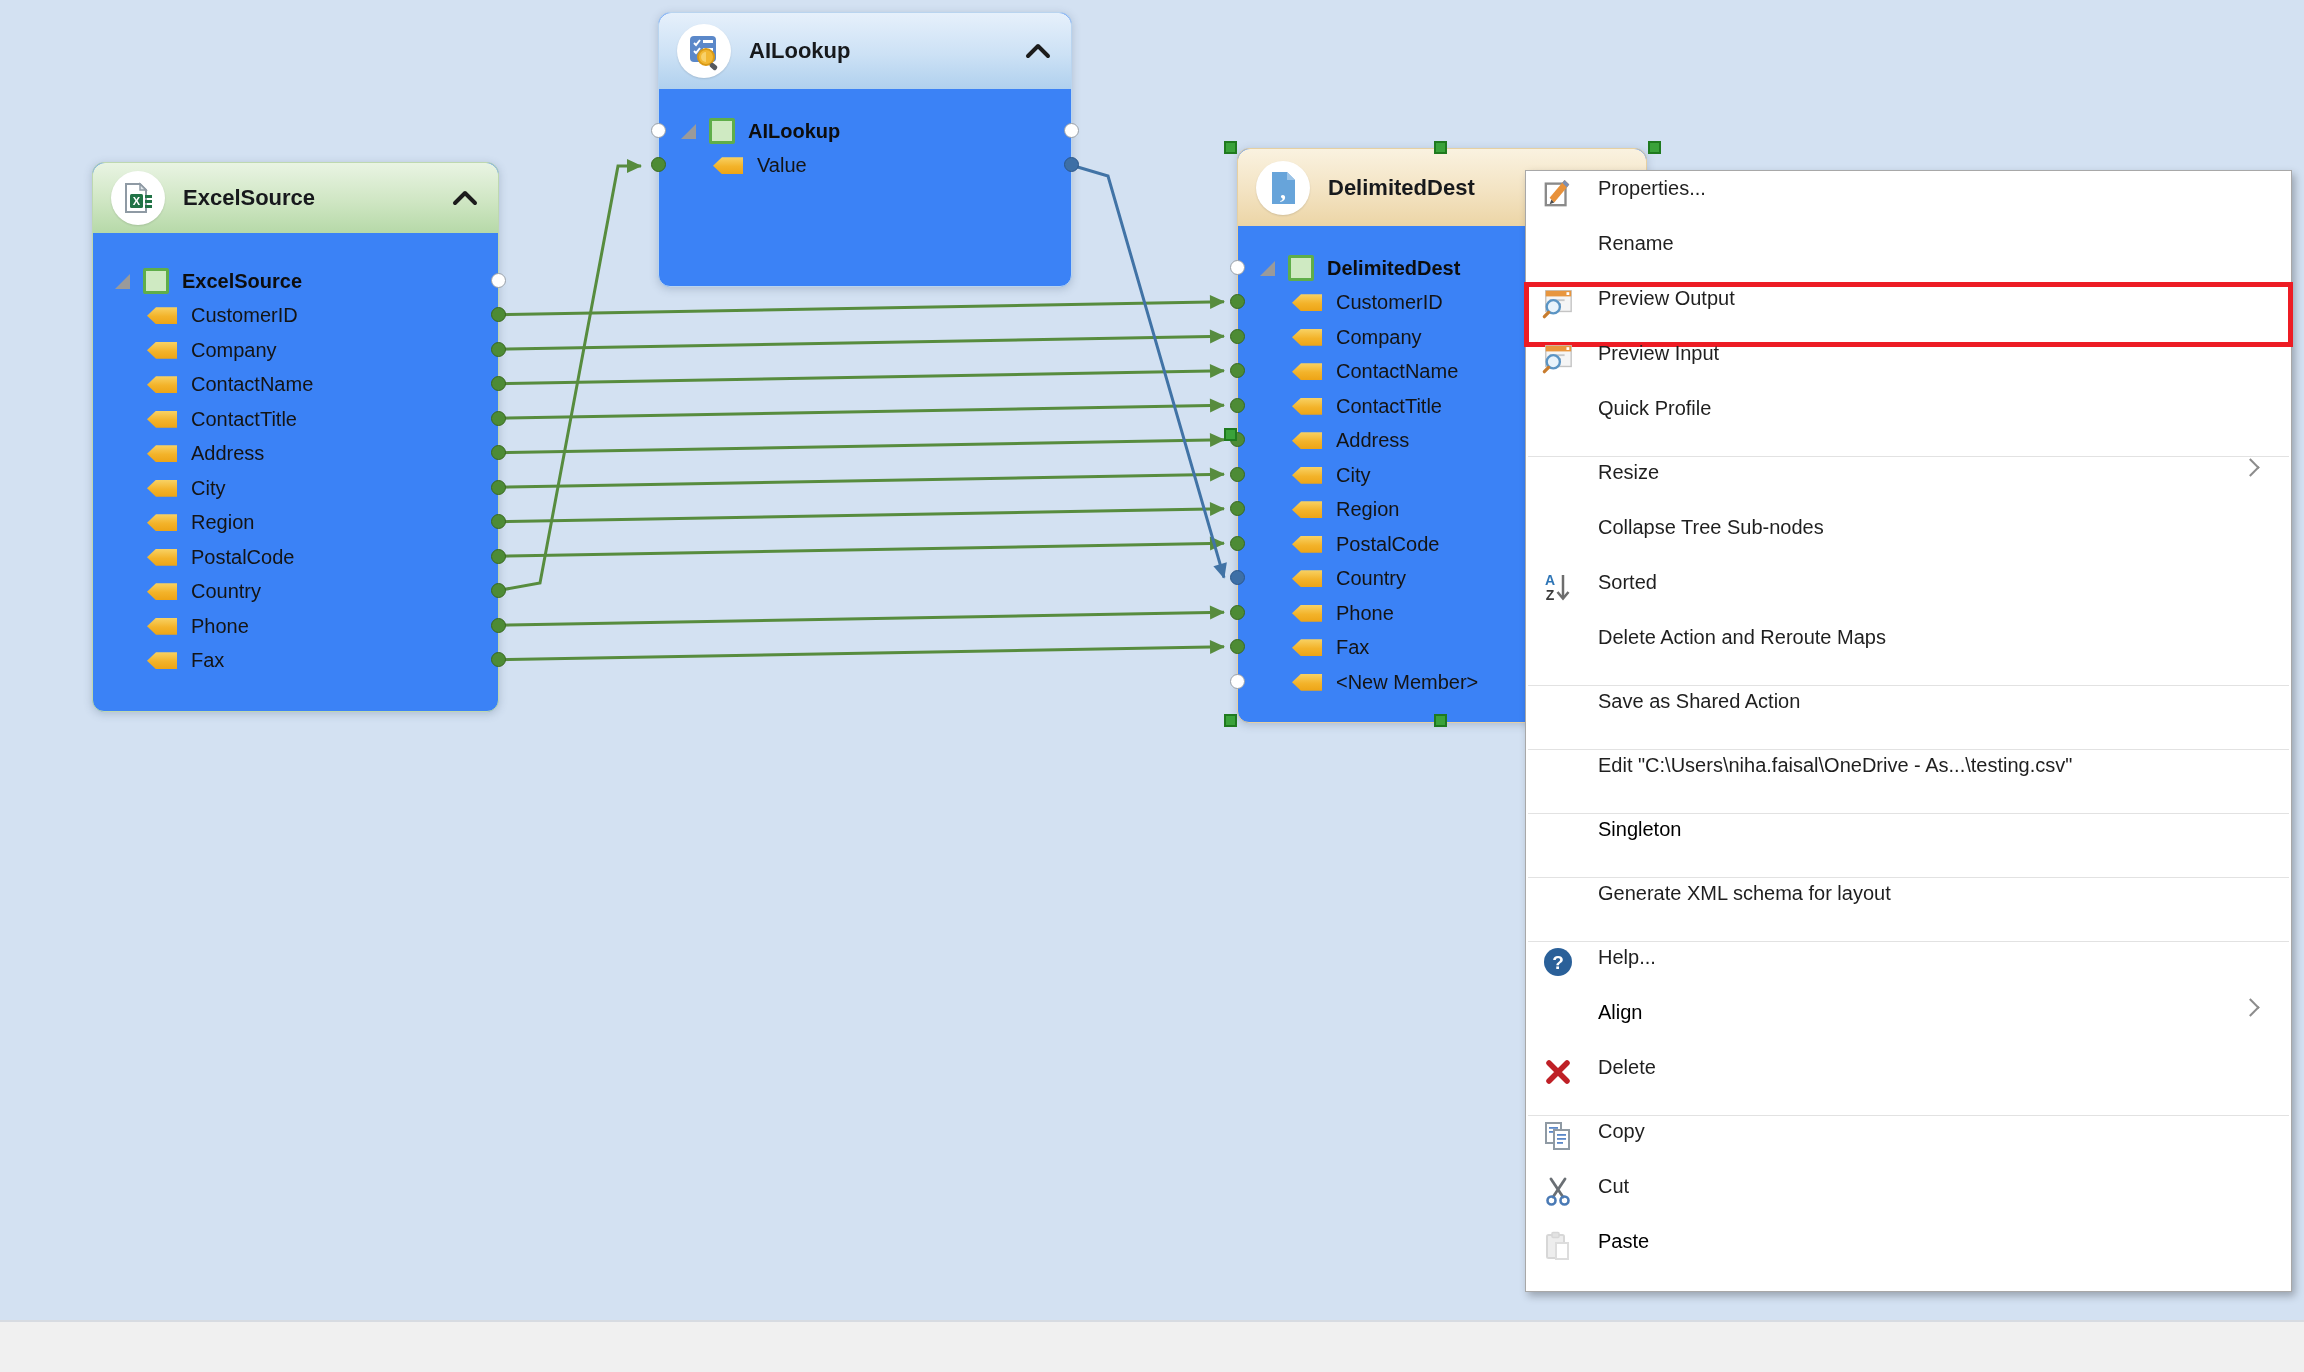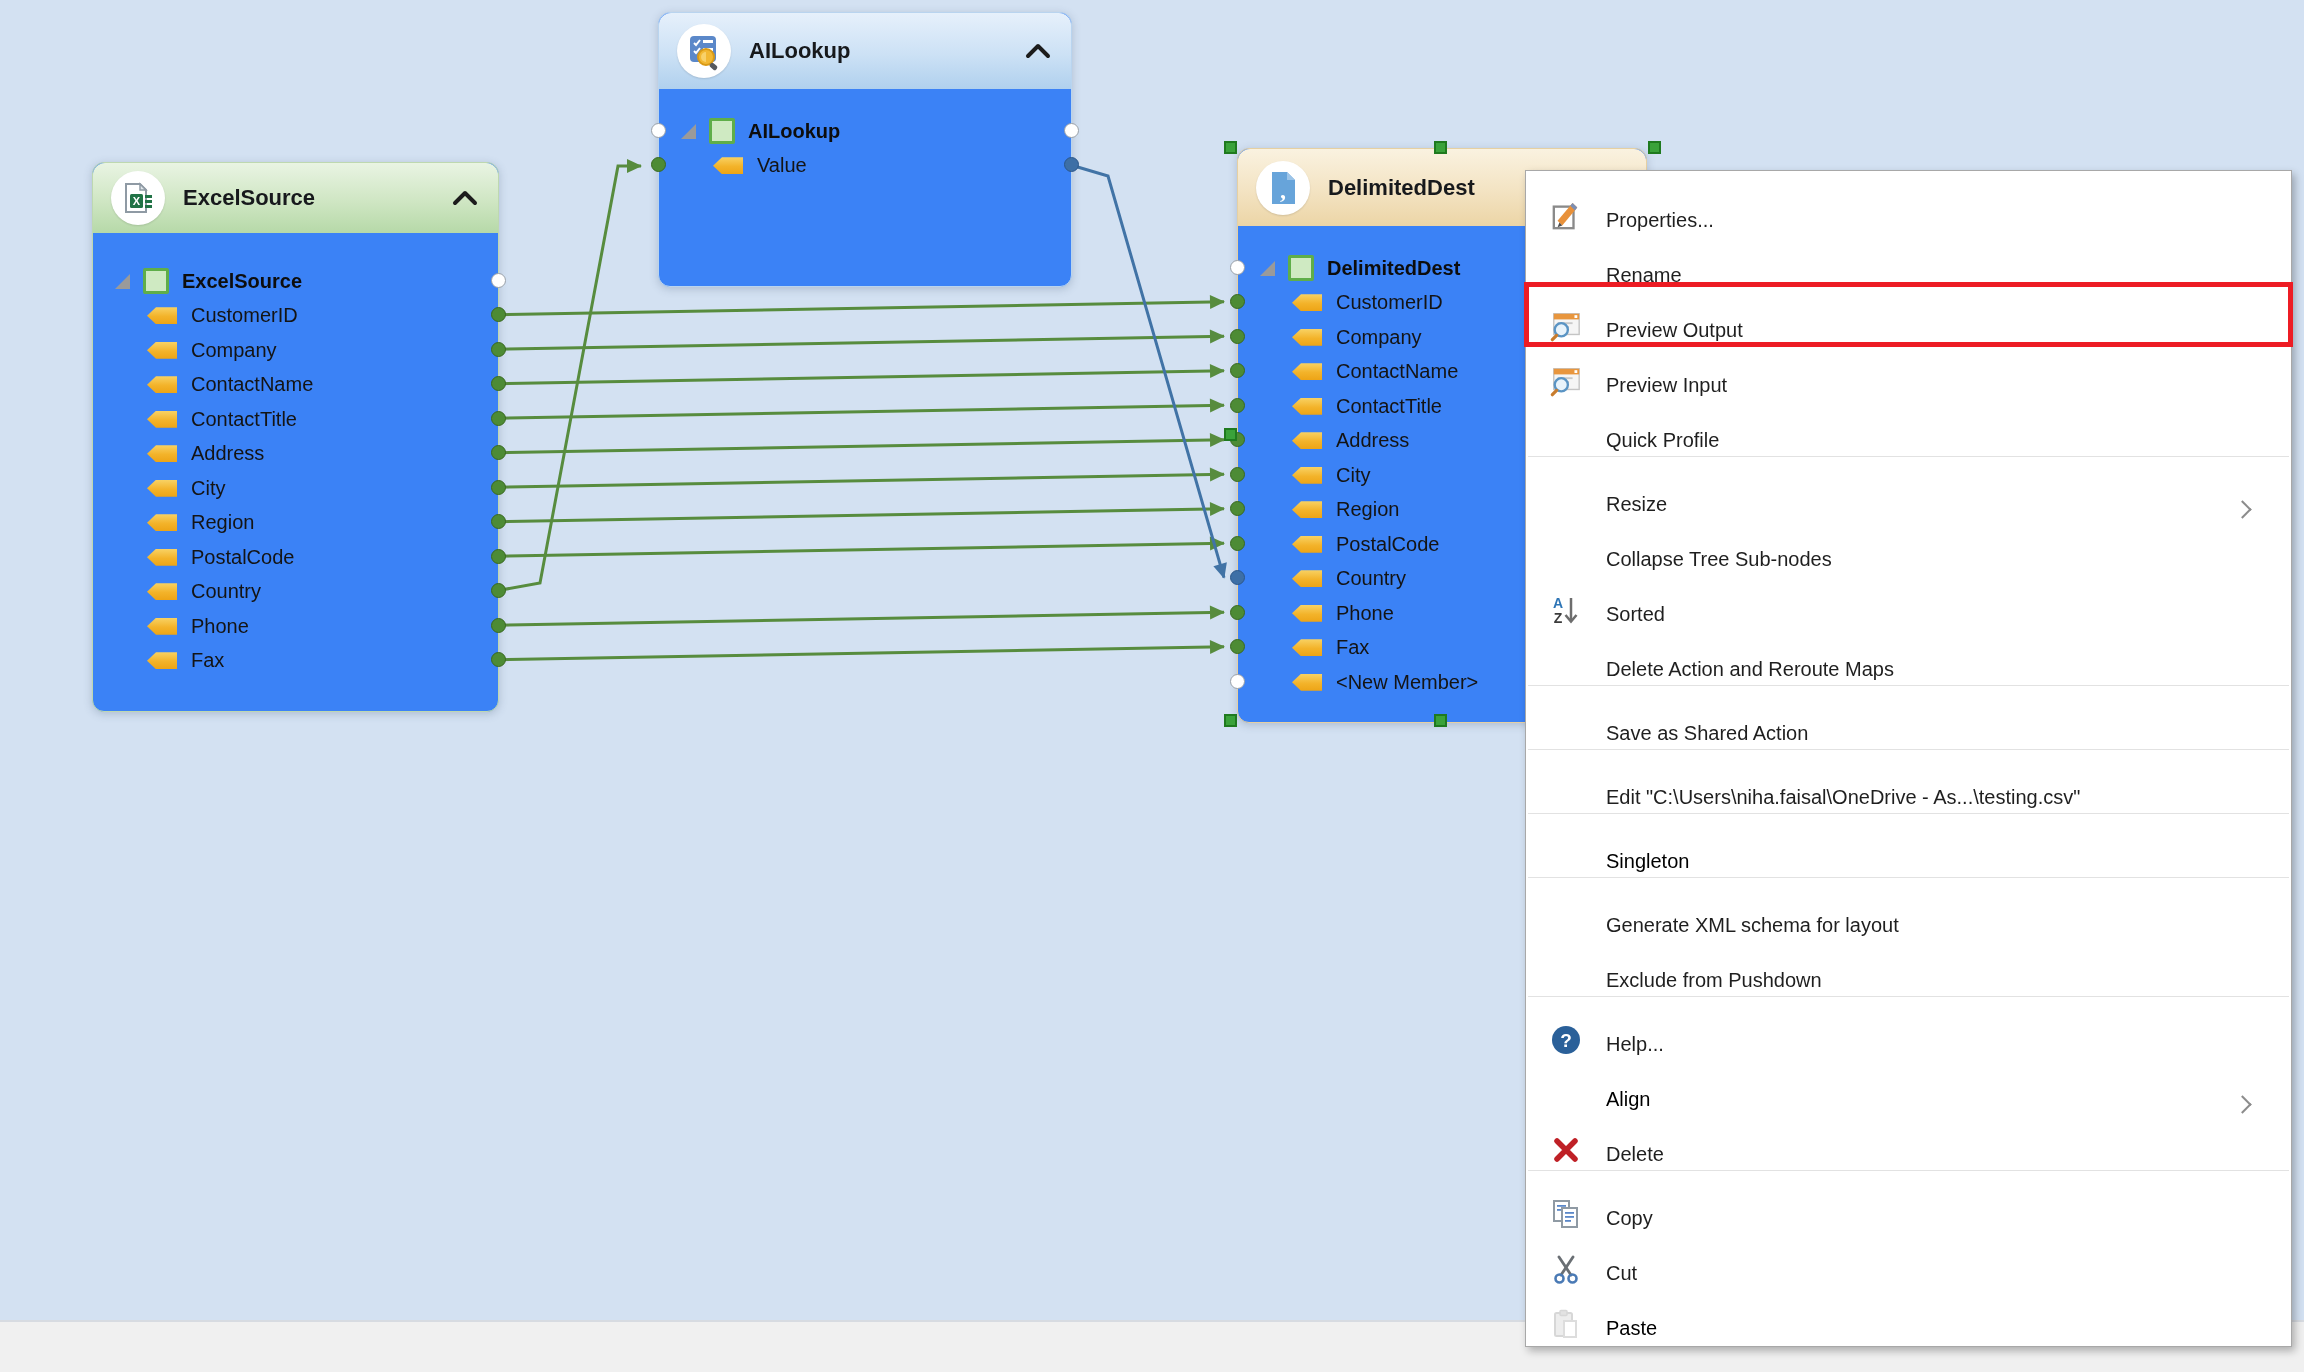--- a/index.html
+++ b/index.html
@@ -37,21 +37,21 @@
   .port.left{left:-8px;}
   .port.green{background:#4d8b35;border:1.5px solid #39691f;}
   .port.blue{background:#3d6fa6;border:1.5px solid #2c578a;}
   .port.white{background:#ffffff;border:1.5px solid #99a0a8;}
 
   
   .handle{position:absolute;width:13px;height:13px;background:#3aa23a;border:2px solid #1f7a1f;box-sizing:border-box;z-index:3;}
 
   
   .menu{position:absolute;left:1525px;top:170px;width:767px;background:#ffffff;border:1px solid #a8a8a8;box-shadow:3px 4px 8px rgba(0,0,0,.28);box-sizing:border-box;padding:6px 0;z-index:10;}
-  .mi{position:relative;height:55px;display:flex;align-items:flex-end;padding:0 24px;box-sizing:border-box;cursor:default;}
+  .mi{position:relative;height:55px;display:flex;align-items:flex-start;padding:0 16px;box-sizing:border-box;cursor:default;}
   .mico{width:32px;height:32px;margin-right:24px;flex:0 0 auto;display:flex;align-items:center;justify-content:center;}
   .mlabel{font-size:20px;color:#1f1f1f;white-space:nowrap;flex:1 1 auto;}
   .mi.disabled .mlabel{color:#000000;}
   .msep{height:1px;background:#e2e2e2;margin:4px 2px;}
   .mchev{width:11px;height:11px;border-top:2px solid #8c8c8c;border-right:2px solid #8c8c8c;transform:rotate(45deg);margin-right:18px;flex:0 0 auto;}
   .mi.highlight::after{content:"";position:absolute;left:-2px;right:-2px;top:-5px;bottom:-5px;border:5px solid #ed1c24;pointer-events:none;}
 </style>
 </head>
 <body>
 
@@ -383,24 +383,20 @@
     <div class="msep"></div>
     <div class="mi disabled">
       <span class="mico"></span>
       <span class="mlabel">Singleton</span>
     </div>
     <div class="msep"></div>
     <div class="mi">
       <span class="mico"></span>
       <span class="mlabel">Generate XML schema for layout</span>
     </div>
-    <div class="mi">
-      <span class="mico"></span>
-      <span class="mlabel">Exclude from Pushdown</span>
-    </div>
     <div class="msep"></div>
     <div class="mi">
       <span class="mico">
         <svg width="30" height="30" viewBox="0 0 30 30">
           <circle cx="15" cy="15" r="14" fill="#2a6099"></circle>
           <text x="15" y="22" font-size="19" font-weight="bold" fill="#ffffff" text-anchor="middle" font-family="Liberation Sans,sans-serif">?</text>
         </svg>
       </span>
       <span class="mlabel">Help...</span>
     </div>

